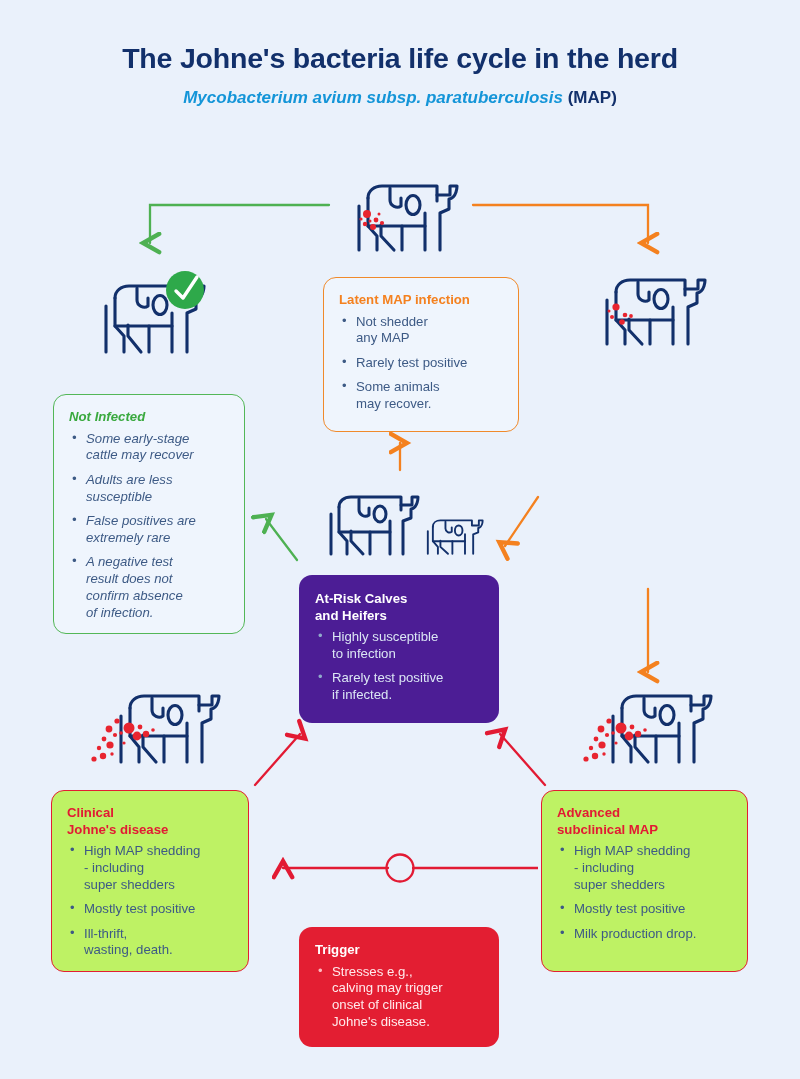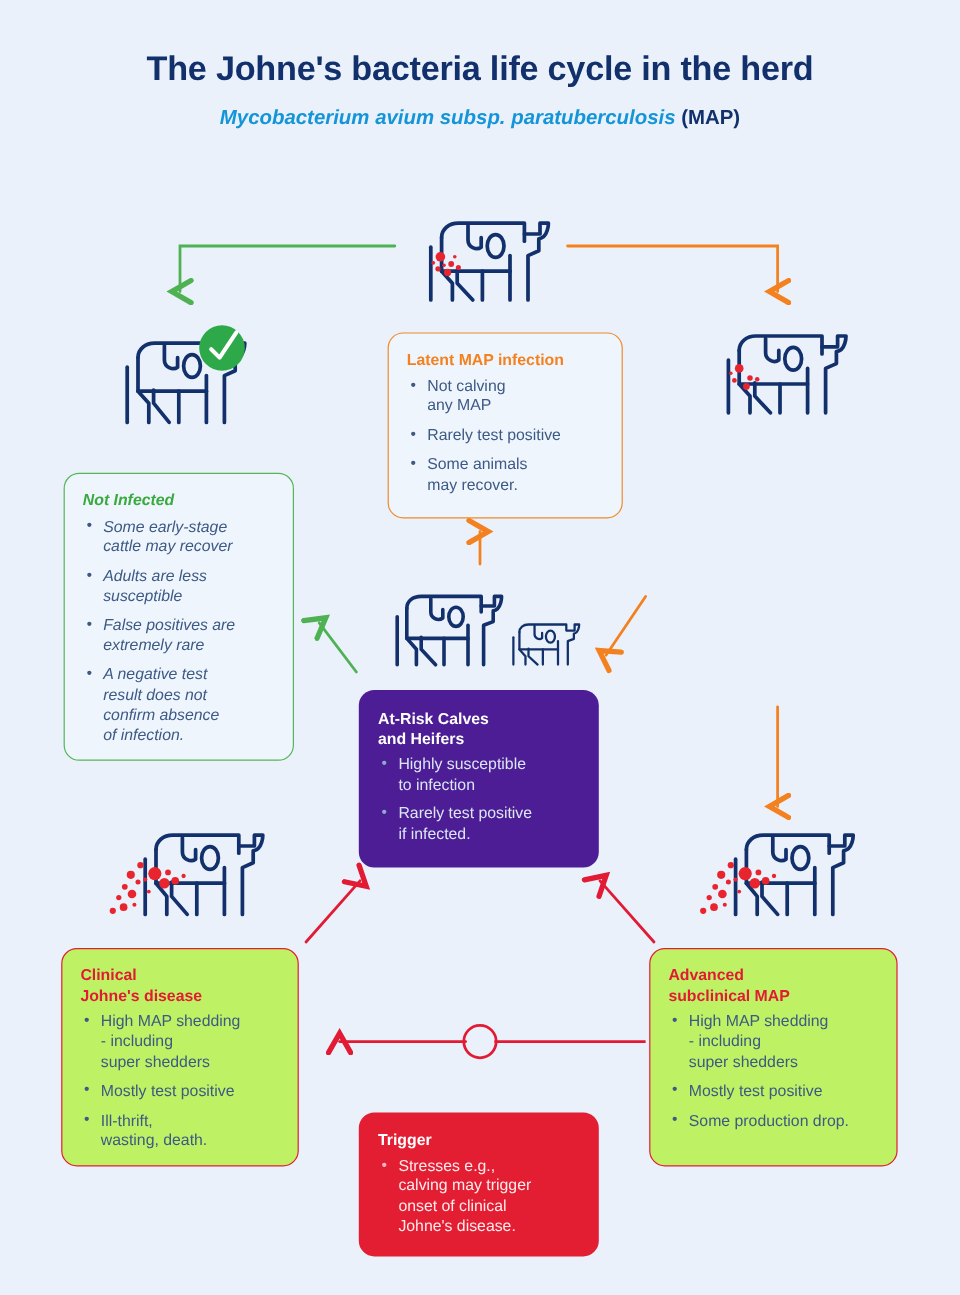--- a/index.html
+++ b/index.html
@@ -321,21 +321,21 @@
         <circle cx="38" cy="47" r="1.8"></circle>
         <circle cx="41" cy="57" r="1.6"></circle>
         <circle cx="70" cy="44" r="1.8"></circle>
       </g>
     </svg>
   </div>
 
   <div class="card c-orange" id="card-latent">
     <h3>Latent MAP infection</h3>
     <ul>
-      <li>Not calving
+      <li>Not shedder
 any MAP</li>
       <li>Rarely test positive</li>
       <li>Some animals
 may recover.</li>
     </ul>
   </div>
 
   <div class="card c-green" id="card-notinf">
     <h3>Not Infected</h3>
     <ul>
@@ -378,21 +378,21 @@
   </div>
 
   <div class="card c-red" id="card-advanced">
     <h3>Advanced
 subclinical MAP</h3>
     <ul>
       <li>High MAP shedding
 - including
 super shedders</li>
       <li>Mostly test positive</li>
-      <li>Some production drop.</li>
+      <li>Milk production drop.</li>
     </ul>
   </div>
 
   <div class="card filled c-redfill" id="card-trigger">
     <h3>Trigger</h3>
     <ul>
       <li>Stresses e.g.,
 calving may trigger
 onset of clinical
 Johne's disease.</li>

